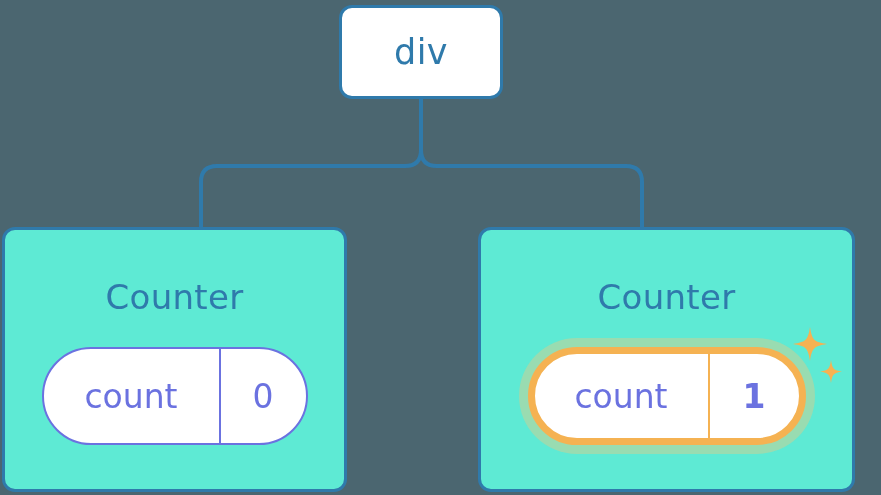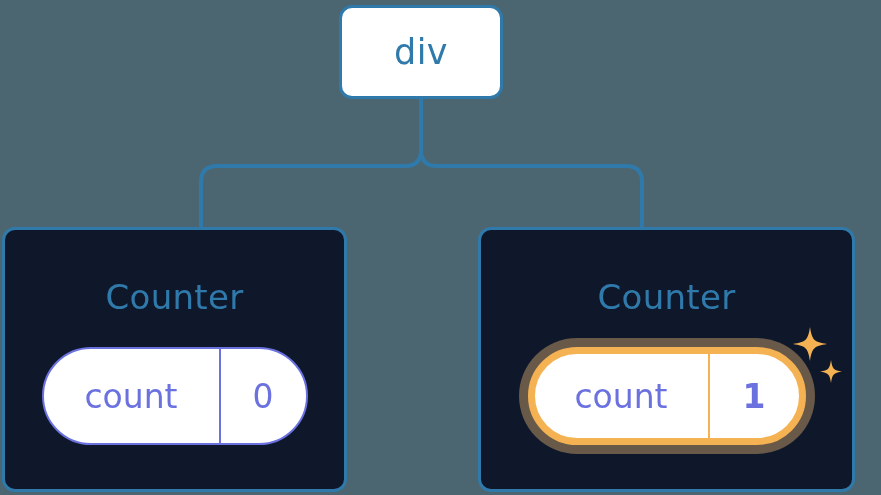--- a/index.html
+++ b/index.html
@@ -47,21 +47,21 @@
   .root-label {
     color: #2f7aab;
     font-size: 35px;
     line-height: 1;
     letter-spacing: 0.5px;
   }
 
   
   .card {
     position: absolute;
-    background: #0f172a;
+    background: #5eead4;
     border: 3px solid #2f7aab;
     border-radius: 13px;
     box-sizing: border-box;
     display: flex;
     flex-direction: column;
     align-items: center;
   }
   .card-left {
     left: 2px;
     top: 227px;

